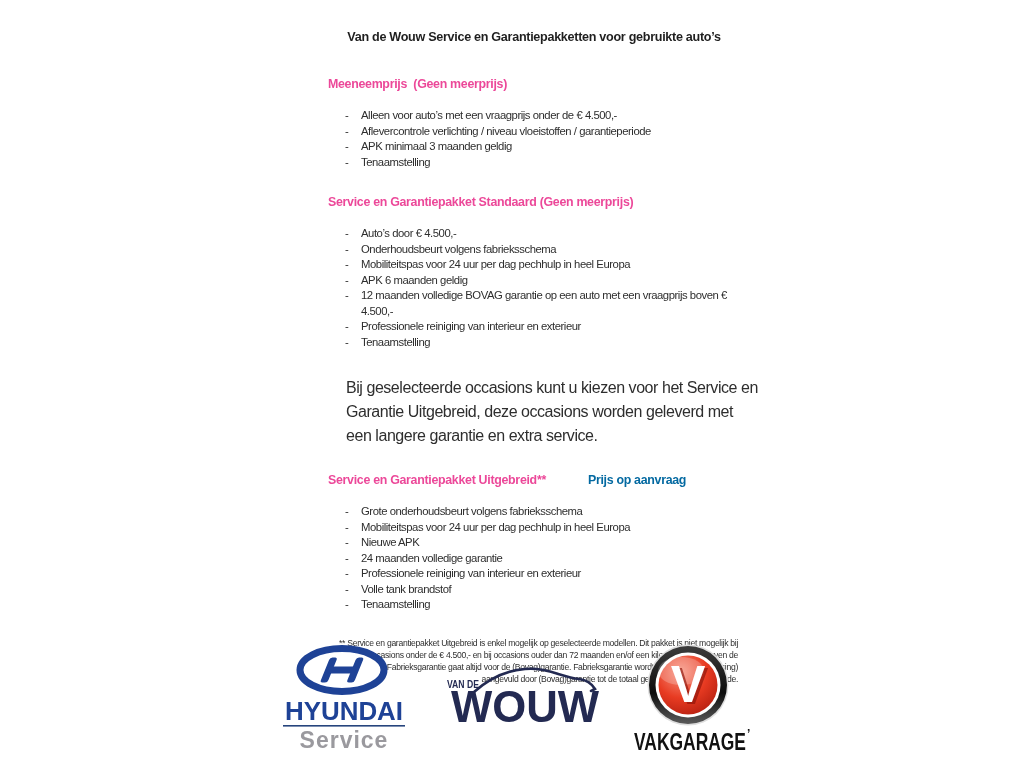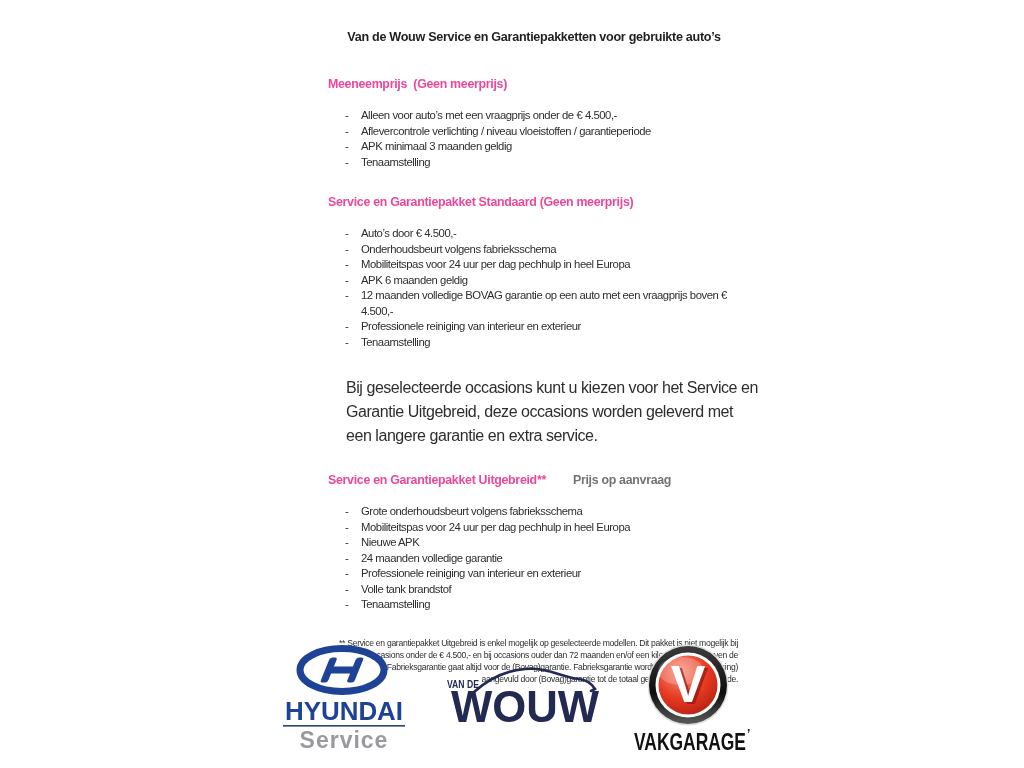--- a/index.html
+++ b/index.html
@@ -28,23 +28,23 @@
   h2 {
     margin: 0;
     font-size: 12.4px;
     font-weight: bold;
     color: #ec4899;
     letter-spacing: -0.3px;
     white-space: pre-wrap;
   }
   .s1 h2 { margin-top: 33px; }
   .s2 h2 { margin-top: 25px; }
-  .h-row { margin-top: 25px; display: flex; gap: 27px; align-items: baseline; }
+  .h-row { margin-top: 25px; display: flex; gap: 42px; align-items: baseline; }
   .price-note {
-    font-size: 12.4px; font-weight: bold; color: #737373; letter-spacing: -0.3px;
+    font-size: 12.4px; font-weight: bold; color: #0369a1; letter-spacing: -0.3px;
   }
   ul { list-style: none; margin: 17px 0 0; padding: 0; }
   li {
     position: relative;
     padding-left: 33px;
     font-size: 11.3px;
     line-height: 15.5px;
     letter-spacing: -0.45px;
   }
   li::before {

